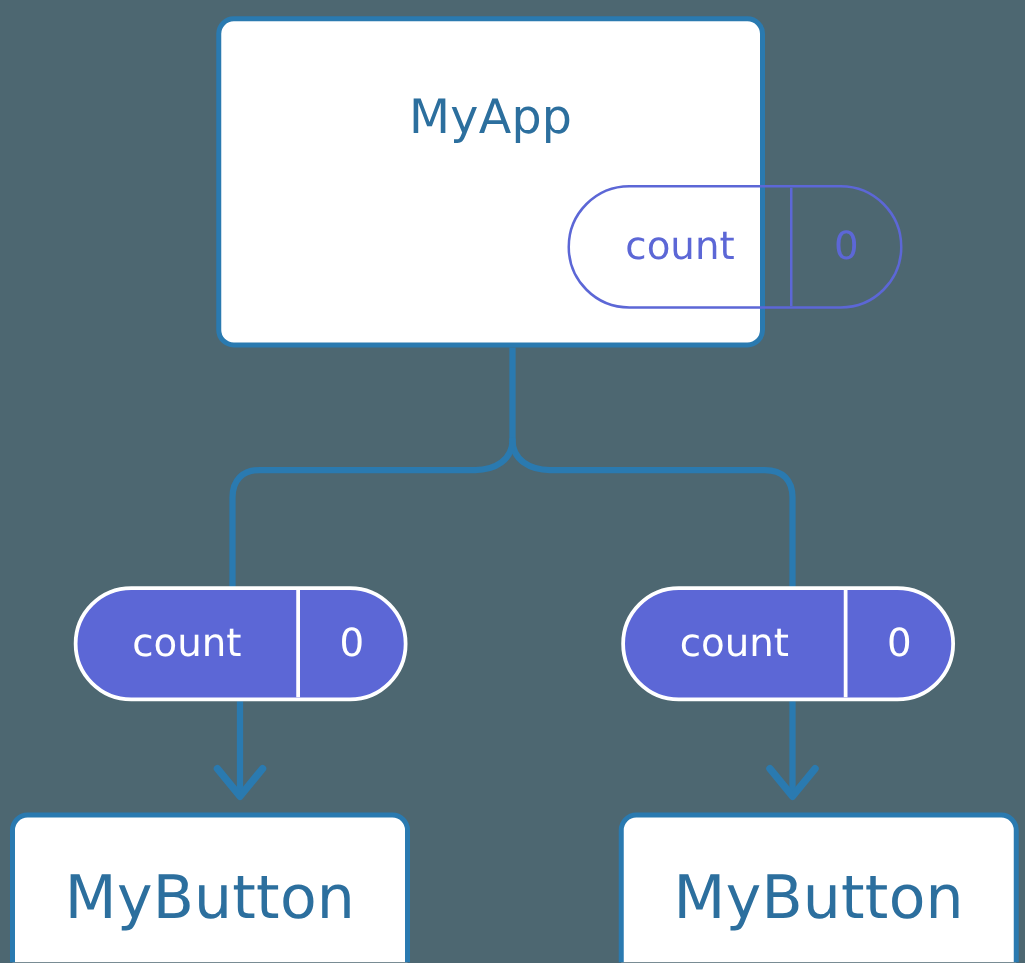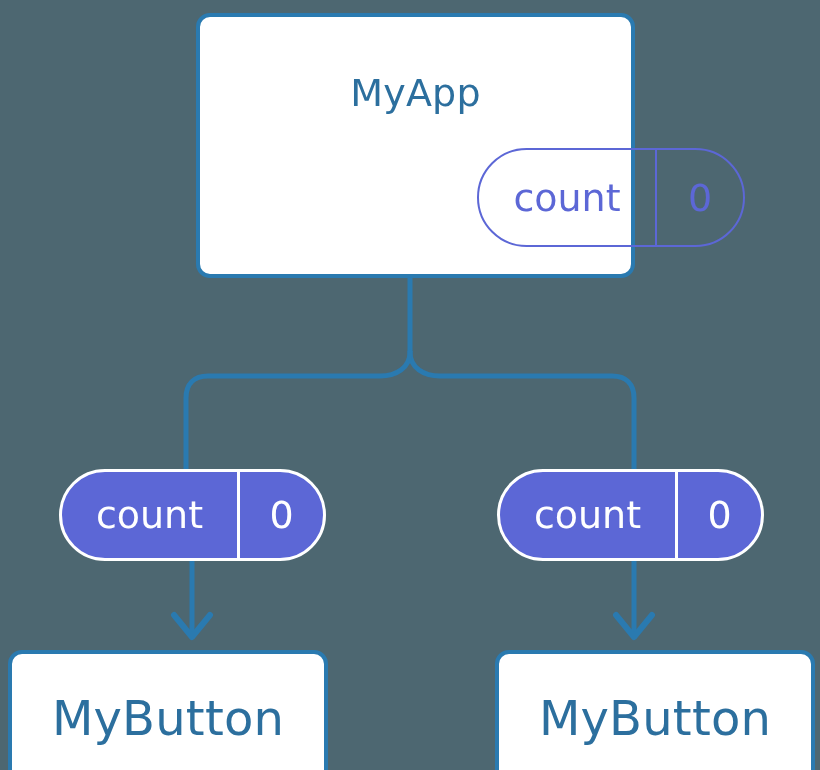--- a/index.html
+++ b/index.html
@@ -33,21 +33,21 @@
 
   
   .node-box {
     position: absolute;
     box-sizing: border-box;
     background: #ffffff;
     border: 4px solid #2a7ab0;
     border-radius: 14px;
   }
   #myapp-box {
-    left: 196px;
+    left: 173px;
     top: 13px;
     width: 439px;
     height: 265px;
   }
   #myapp-title {
     position: absolute;
     left: 0;
     right: 0;
     top: 54px;
     text-align: center;
@@ -63,21 +63,21 @@
     display: flex;
     align-items: stretch;
     border-radius: 999px;
     overflow: hidden;
   }
   .pill .pill-key,
   .pill .pill-val {
     display: flex;
     align-items: center;
     justify-content: center;
-    font-size: 38px;
+    font-size: 31px;
     line-height: 1;
   }
 
   
   .pill.outline {
     border: 2px solid #5c67d6;
     background: transparent;
   }
   .pill.outline .pill-key {
     color: #5c67d6;

